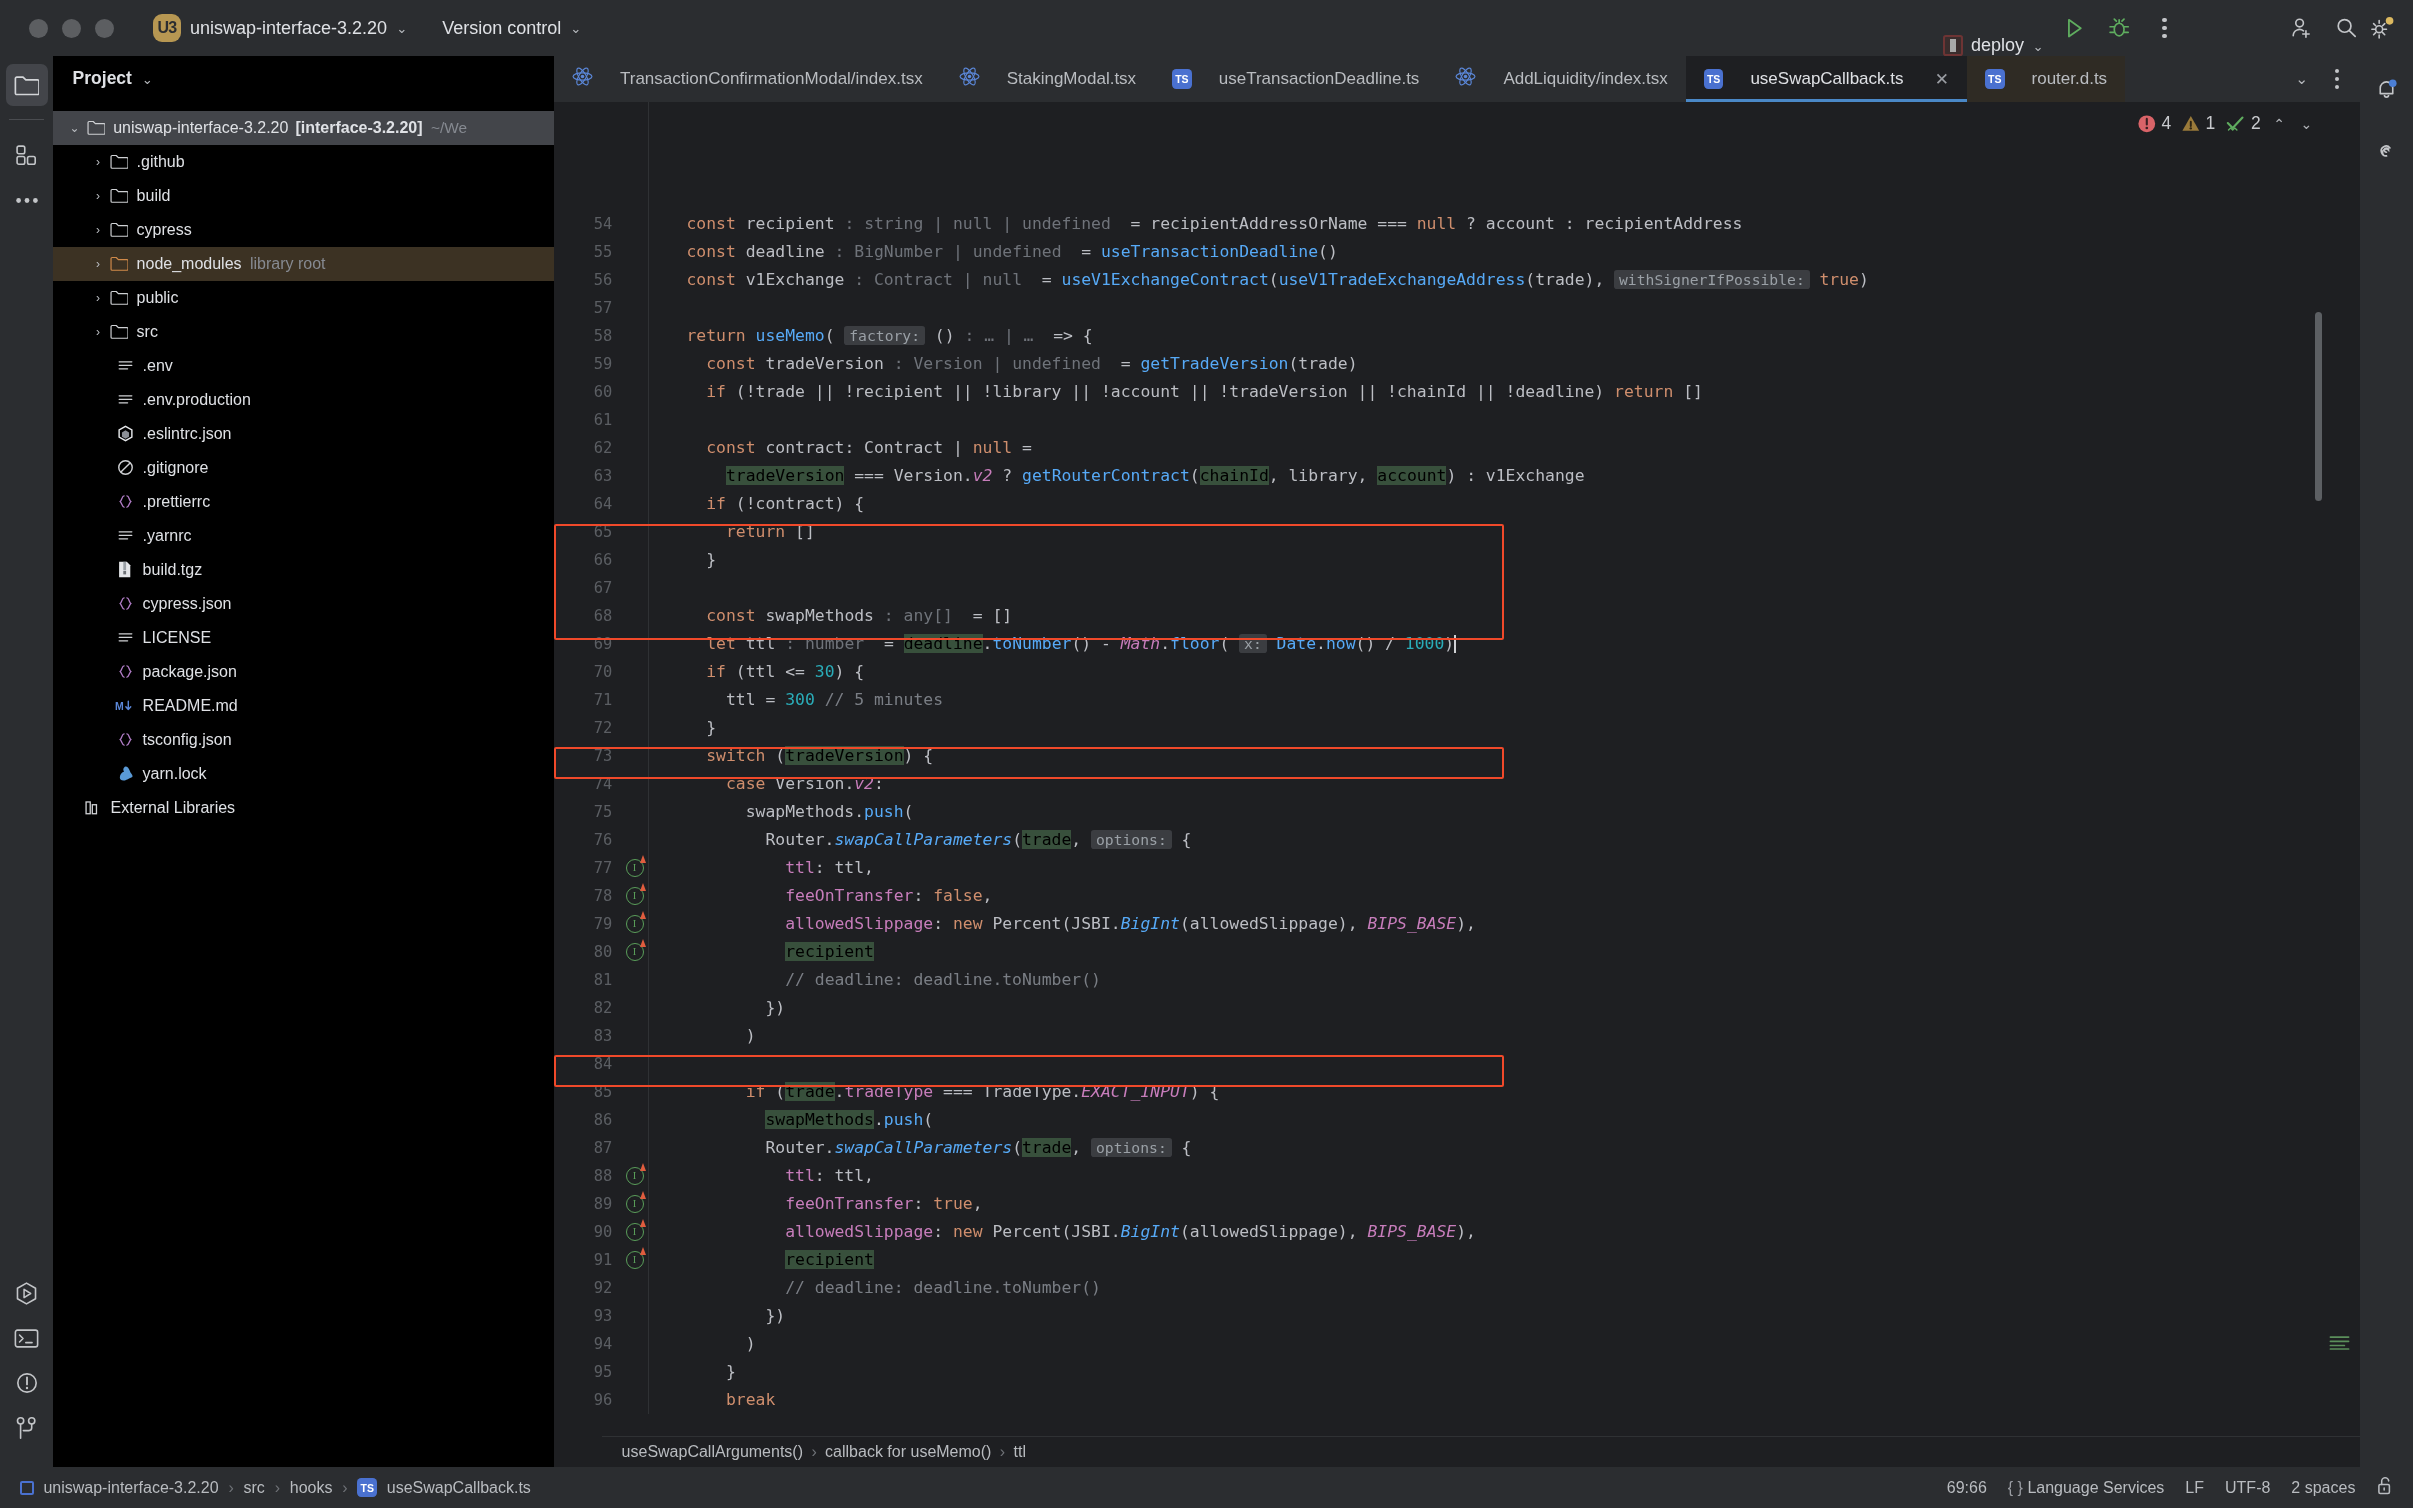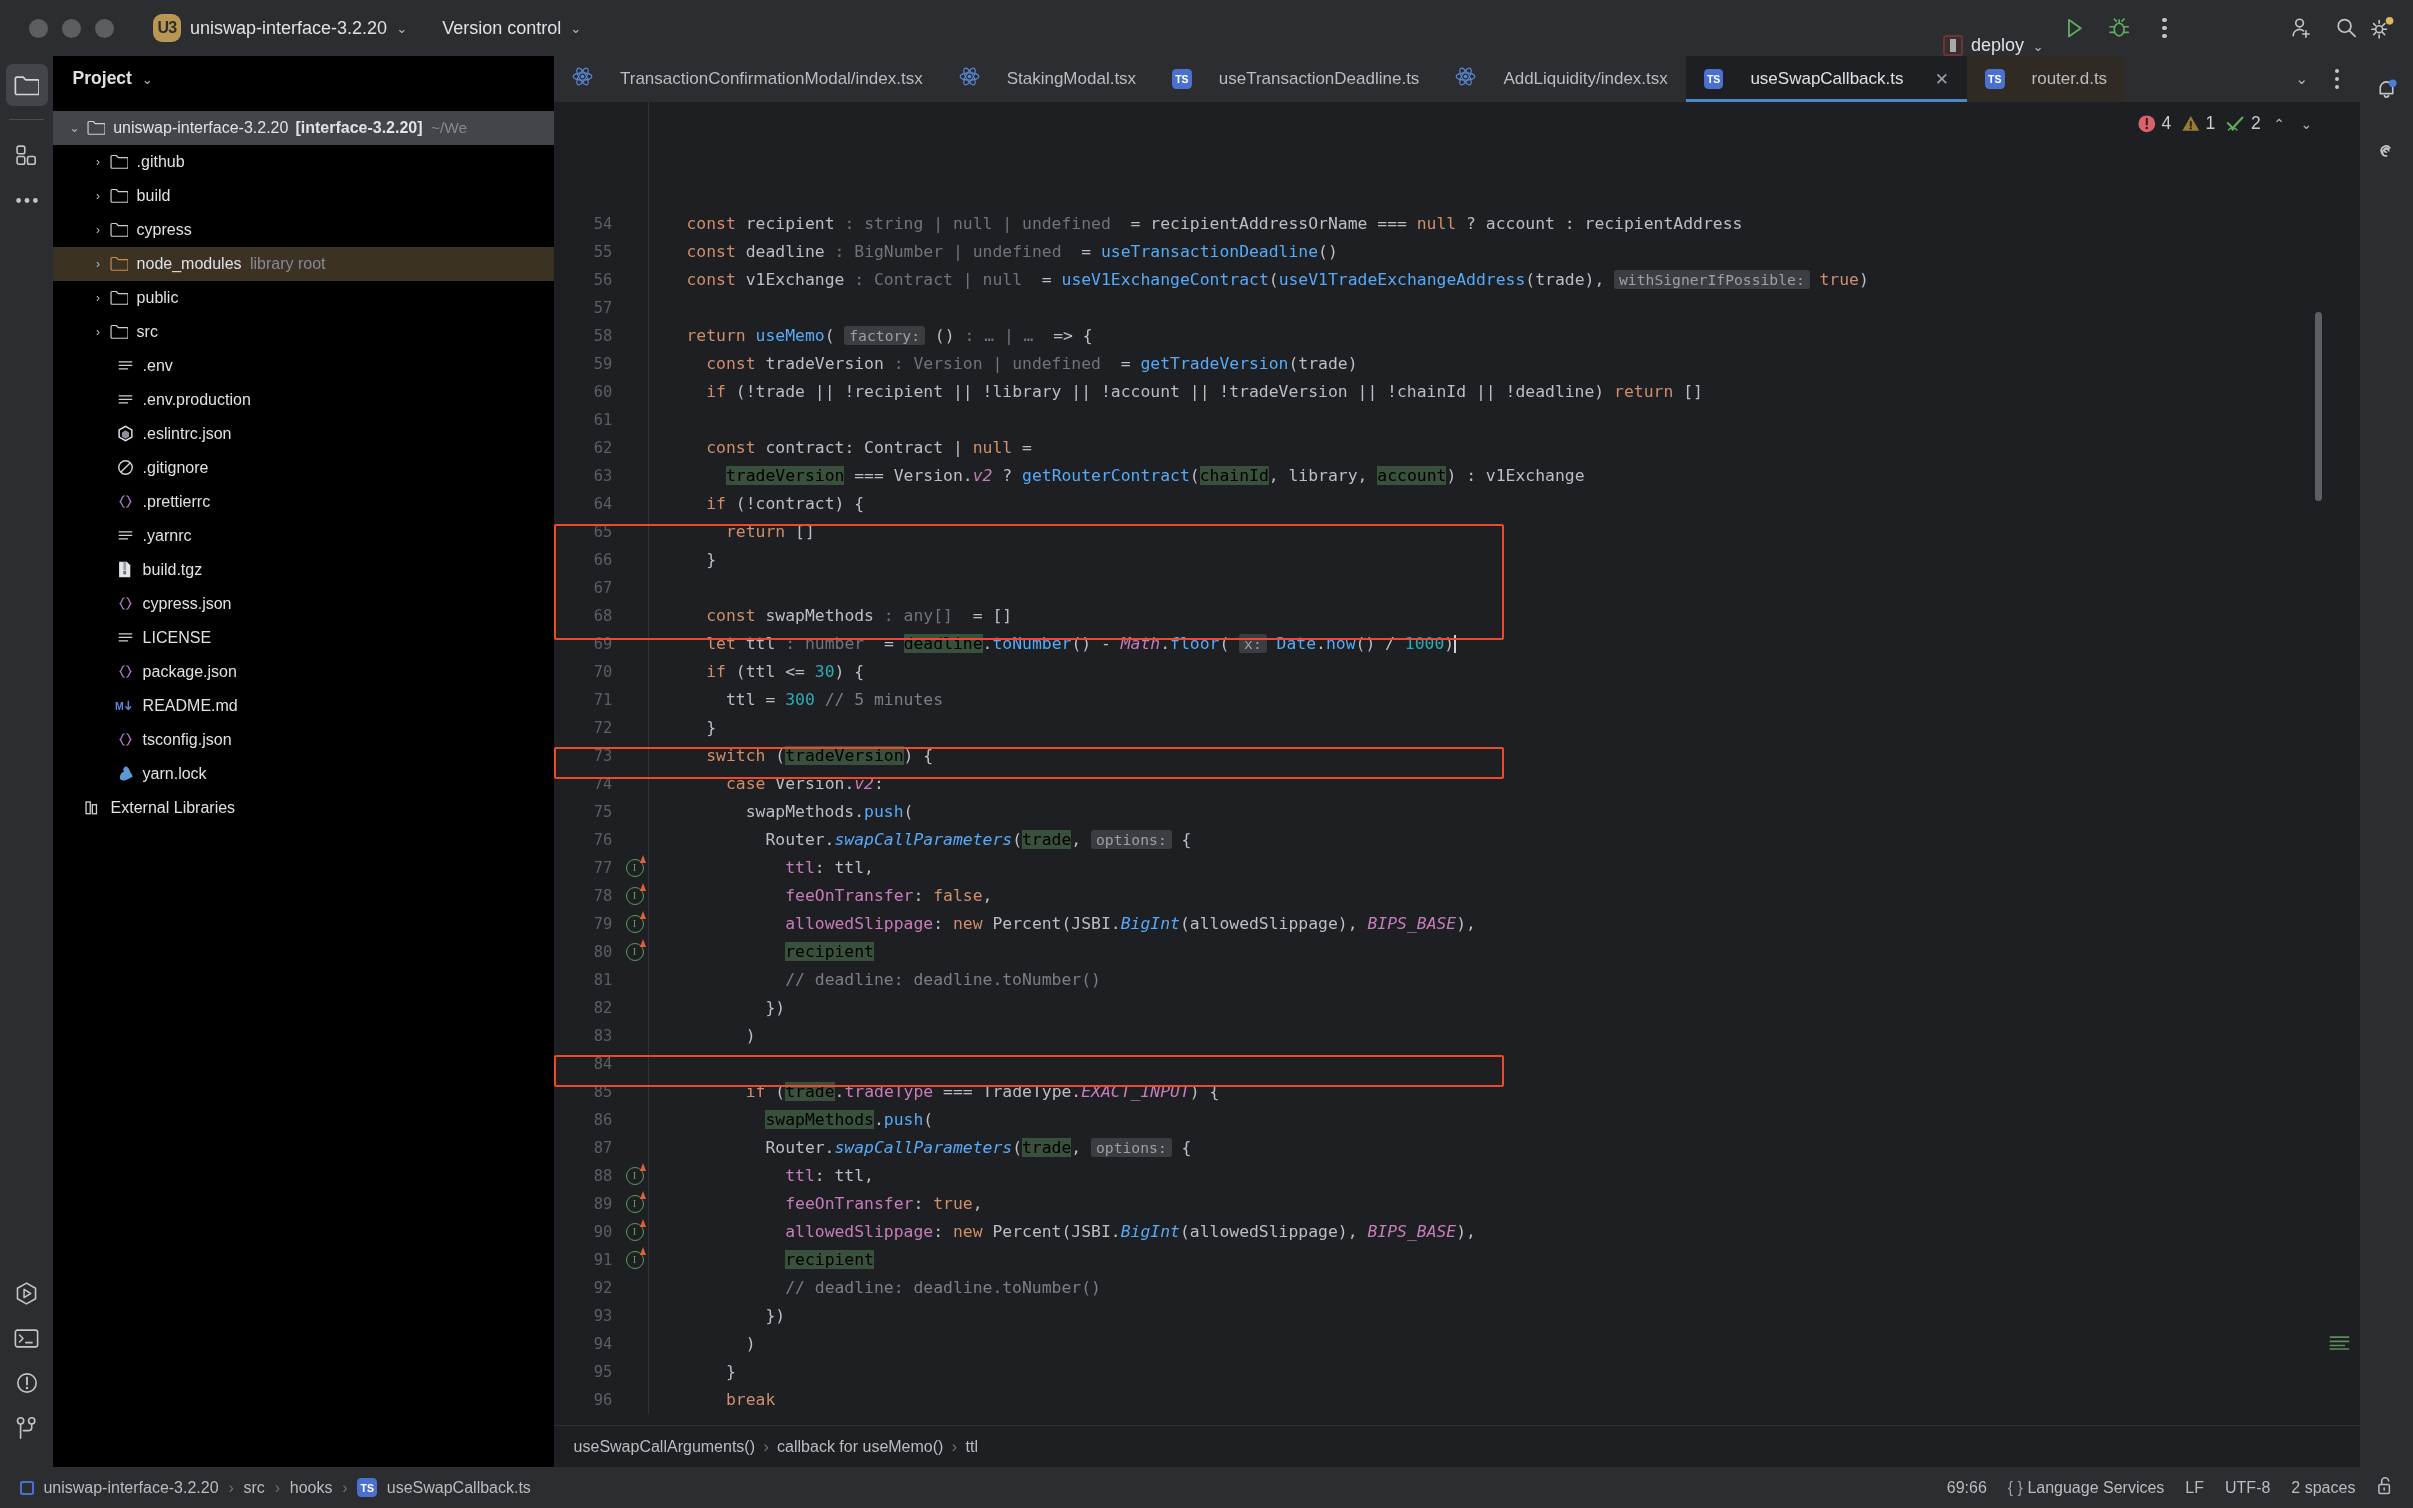--- a/index.html
+++ b/index.html
@@ -140,22 +140,22 @@
   .bookmark::after {
     content:""; position:absolute; right:-3.5px; top:-4.9px; width:0;height:0;
     border-left:3.5px solid transparent; border-right:3.5px solid transparent; border-bottom:8.4px solid #e05c3e;
   }
 
   
   .vscroll { position:absolute; right: 38px; top: 210px; width: 7px; height: 189px; background:#5c5f63; border-radius:3.5px; z-index:3;}
 
   
   .crumbs {
-    height: 42px; background: #1e1f22; display:flex; align-items:center; padding-left: 19.6px;
-    color:#b9bcc0; font-size: 16px; gap: 8.4px; border-top: 0.7px solid #2f3134;
+    height: 31px; background: #1e1f22; display:flex; align-items:center; padding-left: 19.6px;
+    color:#b9bcc0; font-size: 16px; gap: 8.4px; border-top: 0.7px solid #2f3134; margin-left: 48px;
   }
   .crumbs .sep { color:#6e7176; }
 
   
   .rrail { width: 53px; background:#2b2d30; flex: 0 0 53px; display:flex; flex-direction:column; align-items:center; padding-top: 12.6px; }
   .rrail .rail-btn { margin-bottom: 19.6px; }
 
   
   .statusbar {
     height: 41px; flex: 0 0 41px; background:#2b2d30; display:flex; align-items:center;

